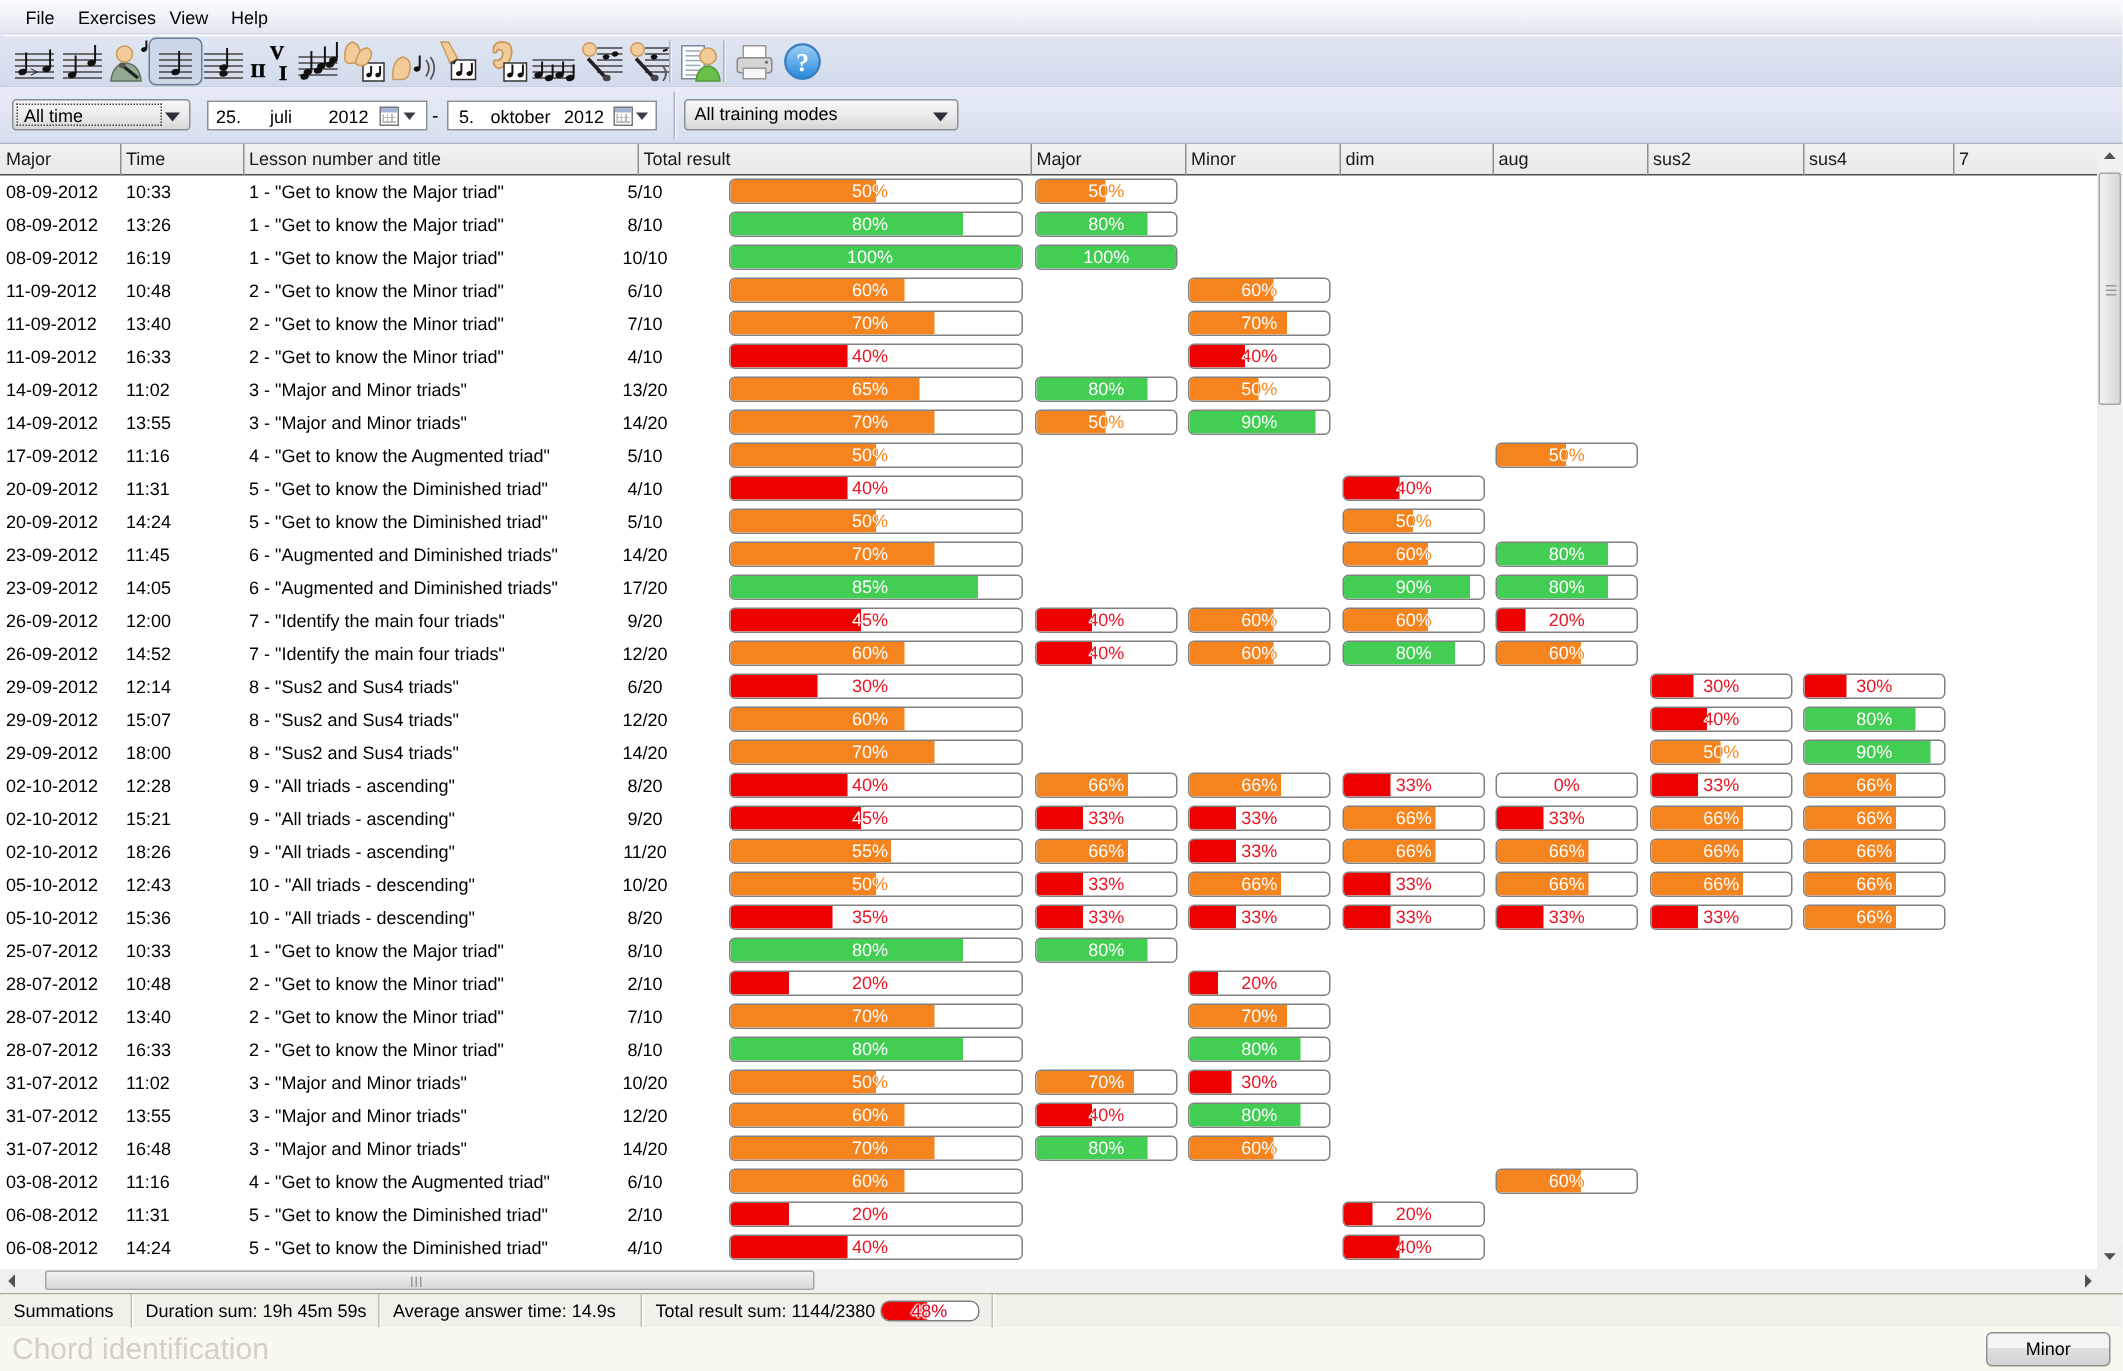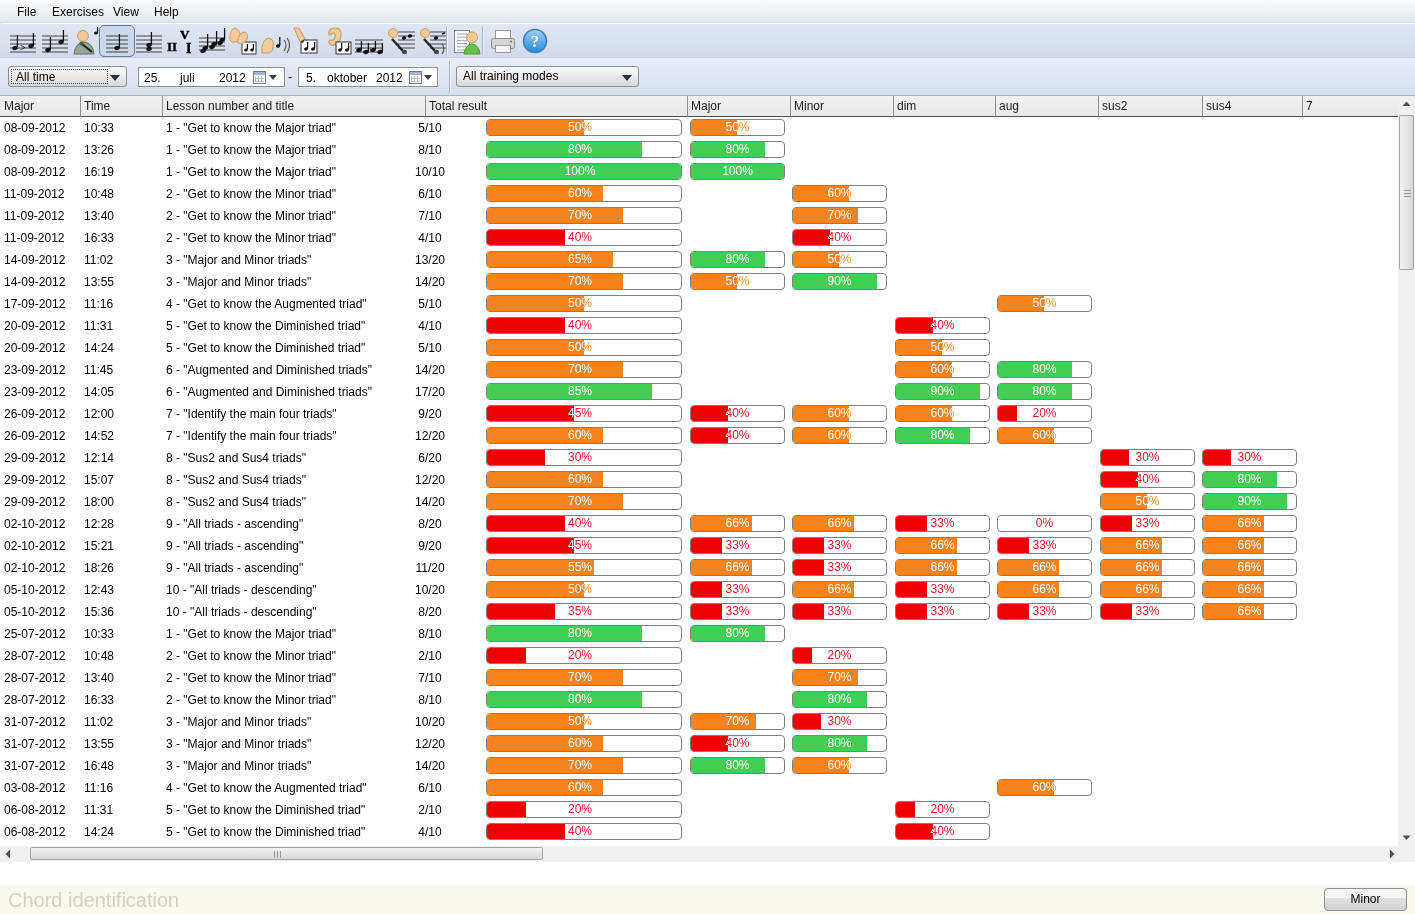--- a/index.html
+++ b/index.html
@@ -1149,17 +1149,35 @@
     <div id="hthumb">
         <div class="grip" style="left:243px;top:3px;width:1px;height:7px"></div>
         <div class="grip" style="left:246px;top:3px;width:1px;height:7px"></div>
         <div class="grip" style="left:249px;top:3px;width:1px;height:7px"></div>
       </div>
     <div class="sarr" style="left:1383px;top:0;height:16px"><svg width="17" height="16">
           <path d="M7,3.5 L11.5,8 L7,12.5 Z" fill="#505050"></path>
         </svg></div>
   </div>
   <div id="corner"></div>
+  <div id="status">
+    <div class="panel" style="left:0;width:88px">
+        <span>Summations</span>
+      </div>
+    <div class="panel" style="left:88px;width:165px">
+        <span>Duration sum: 19h 45m 59s</span>
+      </div>
+    <div class="panel" style="left:253px;width:175px">
+        <span>Average answer time: 14.9s</span>
+      </div>
+    <div class="panel" style="left:428px;width:234px">
+        <span>Total result sum: 1144/2380</span>
+        <div class="bar sbar" style="left:159px;width:66px;top:4px;height:14px;border-radius:6px">
+          <b style="width:30px;background:#ee0000;height:12px"></b>
+          <i class="shalo" style="width:63px">48%</i>
+        </div>
+      </div>
+  </div>
   <div id="bottom">
     <div class="title">Chord identification</div>
     <div id="closebtn">Minor</div>
   </div>
 </div>
 
 </body></html>

